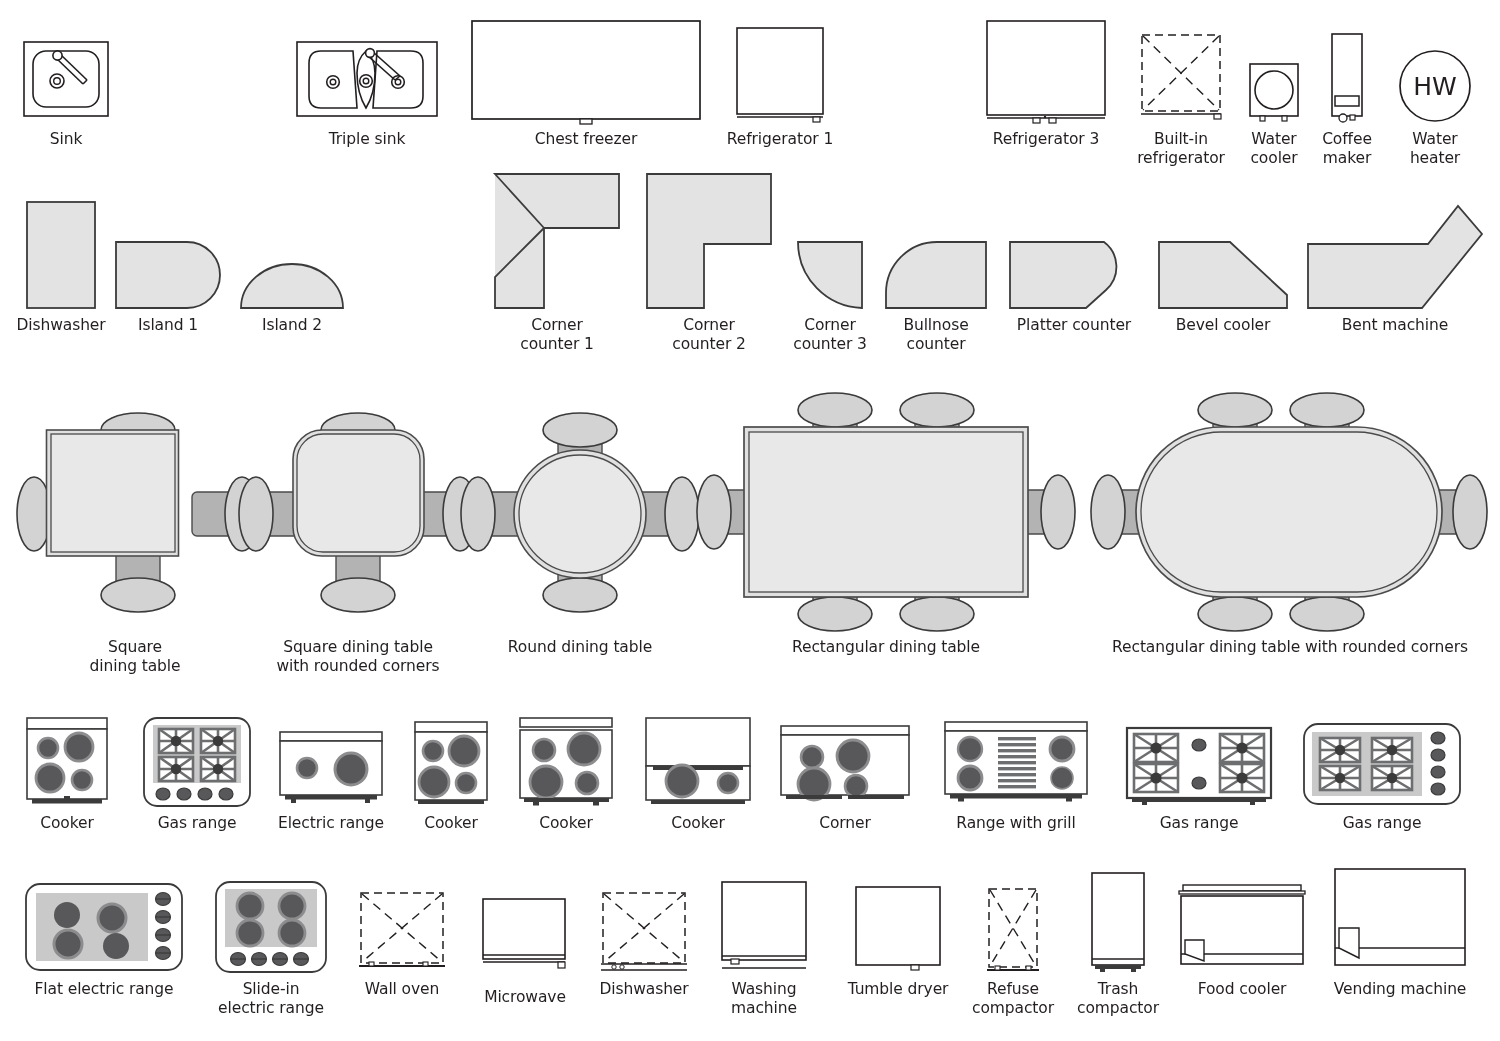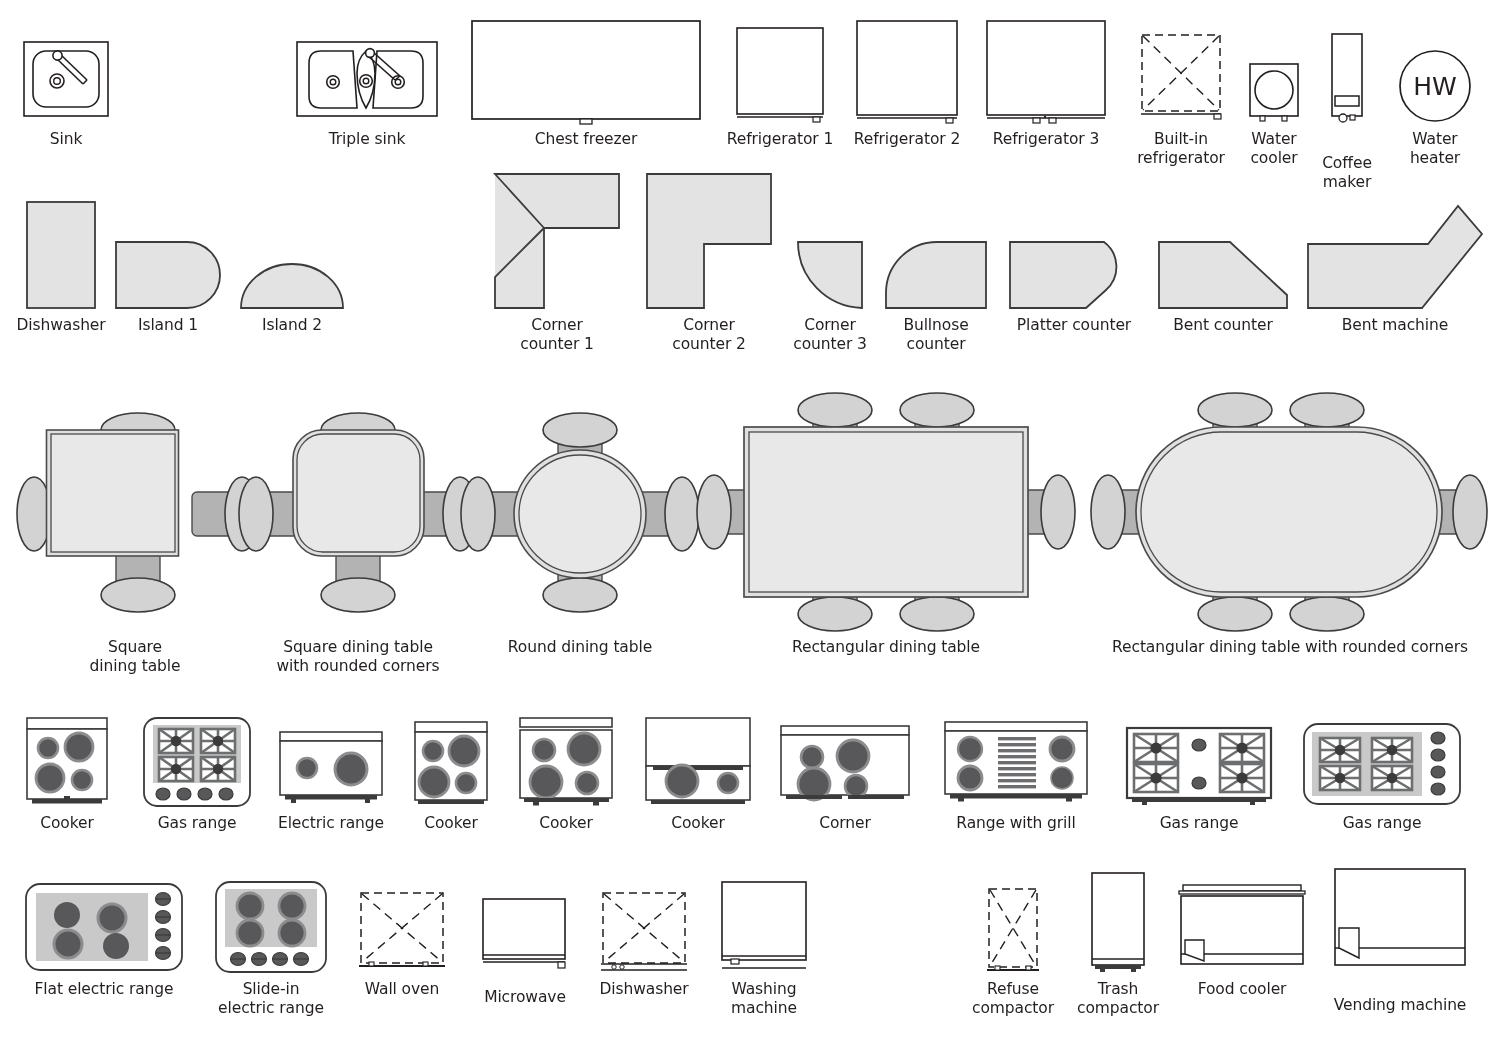--- a/index.html
+++ b/index.html
@@ -95,30 +95,20 @@
   <div class="art" style="height:104px;">
     <svg width="90" height="98" viewBox="0 0 90 98">
       <rect x="2" y="2" width="86" height="86" fill="#ffffff" stroke="#231f20" stroke-width="1.6"></rect>
       <line x1="2" y1="91" x2="88" y2="91" stroke="#231f20" stroke-width="1.5"></line>
       <rect x="78" y="91" width="7" height="5" fill="#ffffff" stroke="#231f20" stroke-width="1.2"></rect>
     </svg>
   </div>
   <div class="label">Refrigerator 1</div>
 </div>
 
-<div class="cell" style="left:848px;top:13px;width:118px;">
-  <div class="art" style="height:111px;">
-    <svg width="104" height="105" viewBox="0 0 104 105">
-      <rect x="2" y="2" width="100" height="94" fill="#ffffff" stroke="#231f20" stroke-width="1.6"></rect>
-      <line x1="2" y1="99" x2="102" y2="99" stroke="#231f20" stroke-width="1.5"></line>
-      <rect x="91" y="99" width="7" height="5" fill="#ffffff" stroke="#231f20" stroke-width="1.2"></rect>
-    </svg>
-  </div>
-  <div class="label">Refrigerator 2</div>
-</div>
 
 <div class="cell" style="left:984px;top:13px;width:124px;">
   <div class="art" style="height:111px;">
     <svg width="122" height="105" viewBox="0 0 122 105">
       <rect x="2" y="2" width="118" height="94" fill="#ffffff" stroke="#231f20" stroke-width="1.6"></rect>
       <line x1="2" y1="99" x2="120" y2="99" stroke="#231f20" stroke-width="1.5"></line>
       <rect x="48" y="99" width="7" height="5" fill="#ffffff" stroke="#231f20" stroke-width="1.2"></rect>
       <rect x="64" y="99" width="7" height="5" fill="#ffffff" stroke="#231f20" stroke-width="1.2"></rect>
       <circle cx="60" cy="98" r="1.2" fill="#231f20"></circle>
     </svg>
@@ -146,21 +136,21 @@
       <rect x="4" y="2" width="48" height="52" fill="#ffffff" stroke="#231f20" stroke-width="1.6"></rect>
       <circle cx="28" cy="28" r="19" fill="#ffffff" stroke="#231f20" stroke-width="1.6"></circle>
       <rect x="14" y="54" width="5" height="5" fill="#ffffff" stroke="#231f20" stroke-width="1.2"></rect>
       <rect x="36" y="54" width="5" height="5" fill="#ffffff" stroke="#231f20" stroke-width="1.2"></rect>
     </svg>
   </div>
   <div class="label">Water
 cooler</div>
 </div>
 
-<div class="cell" style="left:1312px;top:24px;width:70px;gap:24px;">
+<div class="cell" style="left:1312px;top:24px;width:70px;">
   <div class="art" style="height:100px;">
     <svg width="48" height="92" viewBox="0 0 48 92">
       <rect x="9" y="2" width="30" height="82" fill="#ffffff" stroke="#231f20" stroke-width="1.6"></rect>
       <rect x="12" y="64" width="24" height="10" fill="#ffffff" stroke="#231f20" stroke-width="1.5"></rect>
       <circle cx="20" cy="86" r="4" fill="#ffffff" stroke="#231f20" stroke-width="1.3"></circle>
       <rect x="27" y="83" width="5" height="5" fill="#ffffff" stroke="#231f20" stroke-width="1.2"></rect>
     </svg>
   </div>
   <div class="label">Coffee
 maker</div>
@@ -257,21 +247,21 @@
   </div>
   <div class="label">Platter counter</div>
 </div>
 
 <div class="cell" style="left:1152px;top:164px;width:142px;">
   <div class="art" style="height:146px;">
     <svg width="132" height="70" viewBox="0 0 132 70">
       <path d="M2 2 H73 L130 55 V68 H2 Z" fill="#e3e3e3" stroke="#3b3b3b" stroke-width="1.8" stroke-linejoin="miter"></path>
     </svg>
   </div>
-  <div class="label">Bent counter</div>
+  <div class="label">Bevel cooler</div>
 </div>
 
 <div class="cell" style="left:1300px;top:164px;width:190px;">
   <div class="art" style="height:146px;">
     <svg width="178" height="106" viewBox="0 0 178 106">
       <path d="M2 40 H122 L152 2 L176 30 L116 104 H2 Z" fill="#e3e3e3" stroke="#3b3b3b" stroke-width="1.8" stroke-linejoin="miter"></path>
     </svg>
   </div>
   <div class="label">Bent machine</div>
 </div>
@@ -774,20 +764,29 @@
       <rect x="5" y="2" width="84" height="78" fill="#ffffff" stroke="#231f20" stroke-width="1.6"></rect>
       <line x1="5" y1="76" x2="89" y2="76" stroke="#231f20" stroke-width="1.4"></line>
       <line x1="5" y1="88" x2="89" y2="88" stroke="#231f20" stroke-width="1.5"></line>
       <rect x="14" y="79" width="8" height="5" fill="#ffffff" stroke="#231f20" stroke-width="1.2"></rect>
     </svg>
   </div>
   <div class="label">Washing
 machine</div>
 </div>
 
+<div class="cell" style="left:840px;top:880px;width:116px;">
+  <div class="art" style="height:94px;">
+    <svg width="94" height="90" viewBox="0 0 94 90">
+      <rect x="5" y="3" width="84" height="78" fill="#ffffff" stroke="#231f20" stroke-width="1.6"></rect>
+      <rect x="60" y="81" width="8" height="5" fill="#ffffff" stroke="#231f20" stroke-width="1.2"></rect>
+    </svg>
+  </div>
+  <div class="label">Tumble dryer</div>
+</div>
 
 <div class="cell" style="left:964px;top:882px;width:98px;">
   <div class="art" style="height:92px;">
     <svg width="70" height="88" viewBox="0 0 70 88">
       <rect x="11" y="3" width="48" height="78" fill="#ffffff" stroke="#231f20" stroke-width="1.5" stroke-dasharray="8 5"></rect>
       <line x1="12" y1="4" x2="58" y2="80" stroke="#231f20" stroke-width="1.4" stroke-dasharray="9 6"></line>
       <line x1="58" y1="4" x2="12" y2="80" stroke="#231f20" stroke-width="1.4" stroke-dasharray="9 6"></line>
       <line x1="9" y1="84" x2="61" y2="84" stroke="#231f20" stroke-width="2"></line>
       <rect x="17" y="80" width="5" height="4" fill="#ffffff" stroke="#231f20" stroke-width="1.1"></rect>
       <rect x="48" y="80" width="5" height="4" fill="#ffffff" stroke="#231f20" stroke-width="1.1"></rect>
@@ -817,21 +816,21 @@
       <rect x="7" y="3" width="118" height="6" fill="#ffffff" stroke="#231f20" stroke-width="1.4"></rect>
       <rect x="3" y="9" width="126" height="3" fill="#ffffff" stroke="#231f20" stroke-width="1.3"></rect>
       <rect x="5" y="14" width="122" height="68" fill="#ffffff" stroke="#231f20" stroke-width="1.6"></rect>
       <line x1="5" y1="72" x2="127" y2="72" stroke="#231f20" stroke-width="1.4"></line>
       <path d="M9 58 H28 V79 L9 72 Z" fill="#ffffff" stroke="#231f20" stroke-width="1.4"></path>
     </svg>
   </div>
   <div class="label">Food cooler</div>
 </div>
 
-<div class="cell" style="left:1316px;top:862px;width:168px;gap:16px;">
+<div class="cell" style="left:1316px;top:862px;width:168px;">
   <div class="art" style="height:112px;">
     <svg width="140" height="108" viewBox="0 0 140 108">
       <rect x="5" y="3" width="130" height="96" fill="#ffffff" stroke="#231f20" stroke-width="1.6"></rect>
       <line x1="5" y1="82" x2="135" y2="82" stroke="#231f20" stroke-width="1.4"></line>
       <path d="M9 62 H29 V92 L9 82 Z" fill="#ffffff" stroke="#231f20" stroke-width="1.4"></path>
     </svg>
   </div>
   <div class="label">Vending machine</div>
 </div>
 

